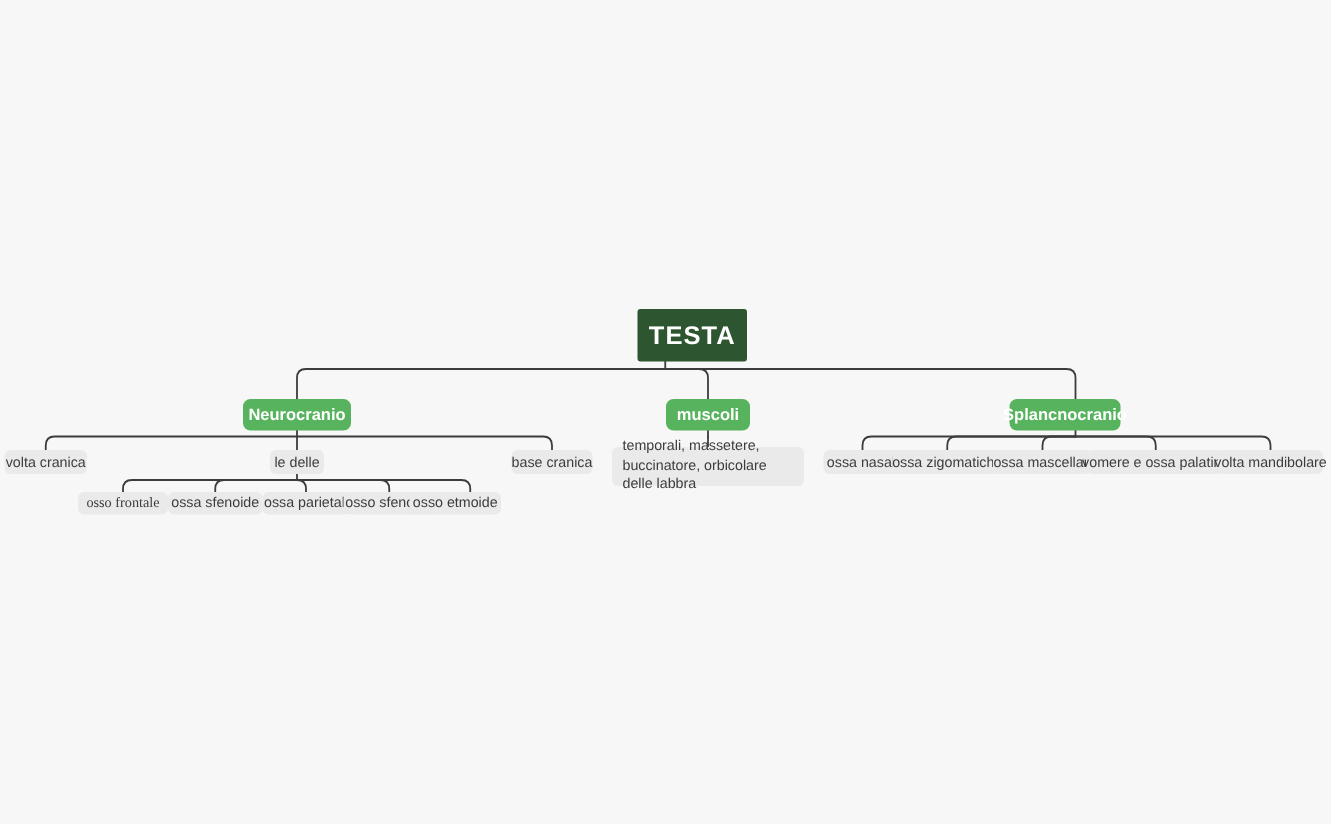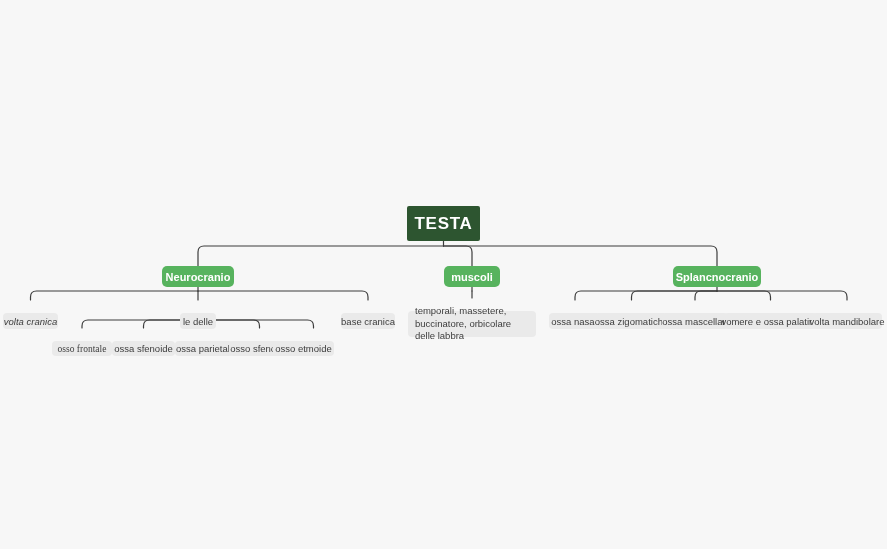--- a/index.html
+++ b/index.html
@@ -52,21 +52,20 @@
     font-weight: bold;
     border-radius: 5px;
   }
   
   .node.leaf {
     background: #eaeaea;
     color: #3c3c3c;
     font-size: 9.5px;
     font-weight: normal;
     border-radius: 4px;
-    margin-top: 13px;
   }
   
   .node.leaf.multiline {
     white-space: normal;
     text-align: left;
     justify-content: flex-start;
     line-height: 1.35;
     padding: 4px 7px;
   }
 </style>
@@ -92,32 +91,32 @@
       <path d="M 717 291 L 637.5 291 Q 631.5 291 631.5 297 L 631.5 300" fill="none" stroke="#3c3c3c" stroke-width="1.2" stroke-linecap="round"></path>
       <path d="M 717 291 L 701 291 Q 695 291 695 297 L 695 300" fill="none" stroke="#3c3c3c" stroke-width="1.2" stroke-linecap="round"></path>
       <path d="M 717 291 L 764.5 291 Q 770.5 291 770.5 297 L 770.5 300" fill="none" stroke="#3c3c3c" stroke-width="1.2" stroke-linecap="round"></path>
       <path d="M 717 291 L 841 291 Q 847 291 847 297 L 847 300" fill="none" stroke="#3c3c3c" stroke-width="1.2" stroke-linecap="round"></path>
       <path d="M 443.5 241 L 443.5 246" fill="none" stroke="#3c3c3c" stroke-width="1.2" stroke-linecap="round"></path>
       <path d="M 443.5 246 L 204 246 Q 198 246 198 252 L 198 266" fill="none" stroke="#3c3c3c" stroke-width="1.2" stroke-linecap="round"></path>
       <path d="M 443.5 246 L 466 246 Q 472 246 472 252 L 472 266" fill="none" stroke="#3c3c3c" stroke-width="1.2" stroke-linecap="round"></path>
       <path d="M 443.5 246 L 711 246 Q 717 246 717 252 L 717 266" fill="none" stroke="#3c3c3c" stroke-width="1.2" stroke-linecap="round"></path>
     </svg>
   <div id="nodes">
-      <div class="node root" style="left: 407px; top: 206px; width: 73px; height: 35px;">TESTA</div>
+      <div class="node root" style="left: 425px; top: 206px; width: 73px; height: 35px;">TESTA</div>
       <div class="node branch" style="left: 162px; top: 266px; width: 72px; height: 21px;">Neurocranio</div>
-      <div class="node leaf" style="left: 3px; top: 300px; width: 55px; height: 16px; font-style: italic;">volta cranica</div>
+      <div class="node leaf" style="left: 3px; top: 300px; width: 55px; height: 16px;">volta cranica</div>
       <div class="node leaf" style="left: 180px; top: 300px; width: 36px; height: 16px;">le delle</div>
       <div class="node leaf" style="left: 52px; top: 328px; width: 60px; height: 15px; font-family: Liberation Serif, serif;">osso frontale</div>
       <div class="node leaf" style="left: 112px; top: 328px; width: 63px; height: 15px;">ossa sfenoide</div>
       <div class="node leaf" style="left: 175px; top: 328px; width: 58px; height: 15px;">ossa parietali</div>
       <div class="node leaf" style="left: 229px; top: 328px; width: 61px; height: 15px;">osso sfenoide</div>
       <div class="node leaf" style="left: 273px; top: 328px; width: 61px; height: 15px;">osso etmoide</div>
       <div class="node leaf" style="left: 341px; top: 300px; width: 54px; height: 16px; text-align: center;">base cranica</div>
       <div class="node branch" style="left: 444px; top: 266px; width: 56px; height: 21px;">muscoli</div>
       <div class="node leaf multiline" style="left: 408px; top: 298px; width: 128px; height: 26px;">temporali, massetere, buccinatore, orbicolare delle labbra</div>
-      <div class="node branch" style="left: 673px; top: 266px; width: 88px; height: 21px;">Splancnocranio</div>
+      <div class="node branch" style="left: 673px; top: 266px; width: 74px; height: 21px;">Splancnocranio</div>
       <div class="node leaf" style="left: 549px; top: 300px; width: 52px; height: 16px;">ossa nasali</div>
       <div class="node leaf" style="left: 595px; top: 300px; width: 73px; height: 16px;">ossa zigomatiche</div>
       <div class="node leaf" style="left: 662px; top: 300px; width: 66px; height: 16px;">ossa mascellari</div>
       <div class="node leaf" style="left: 724px; top: 300px; width: 93px; height: 16px;">vomere e ossa palatine</div>
       <div class="node leaf" style="left: 812px; top: 300px; width: 70px; height: 16px;">volta mandibolare</div>
     </div>
 </div>
 
 </body></html>

